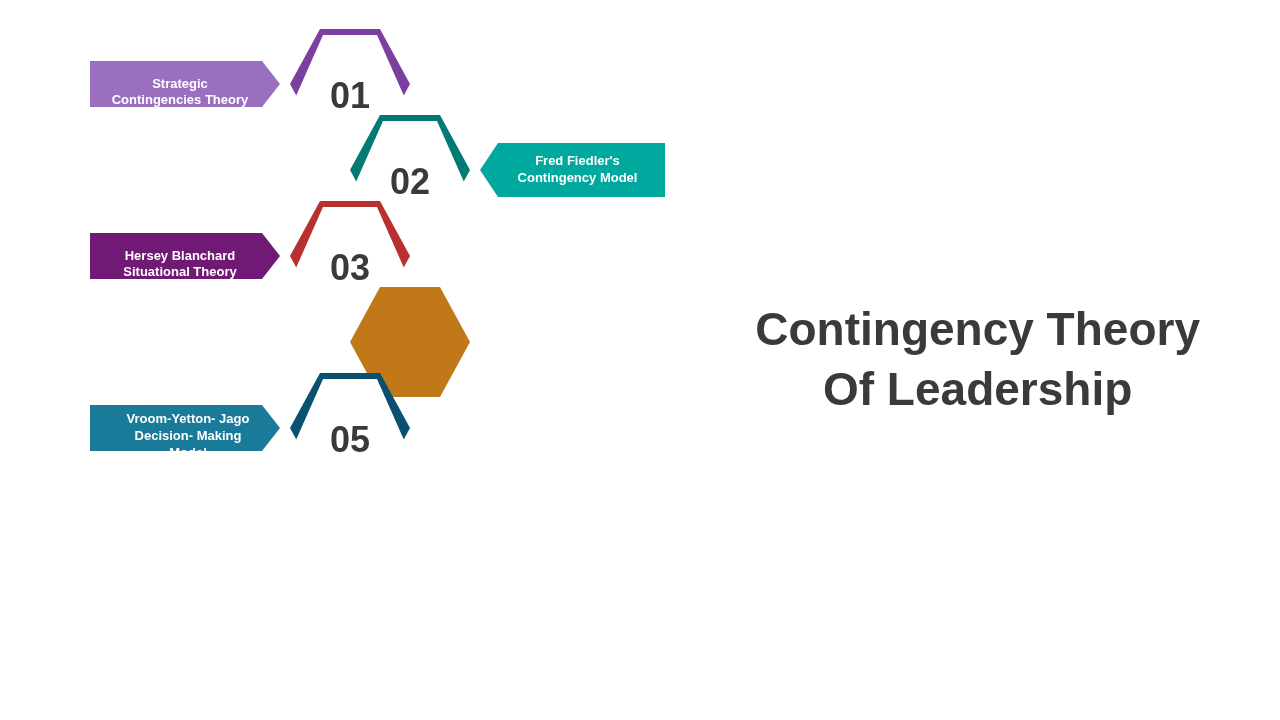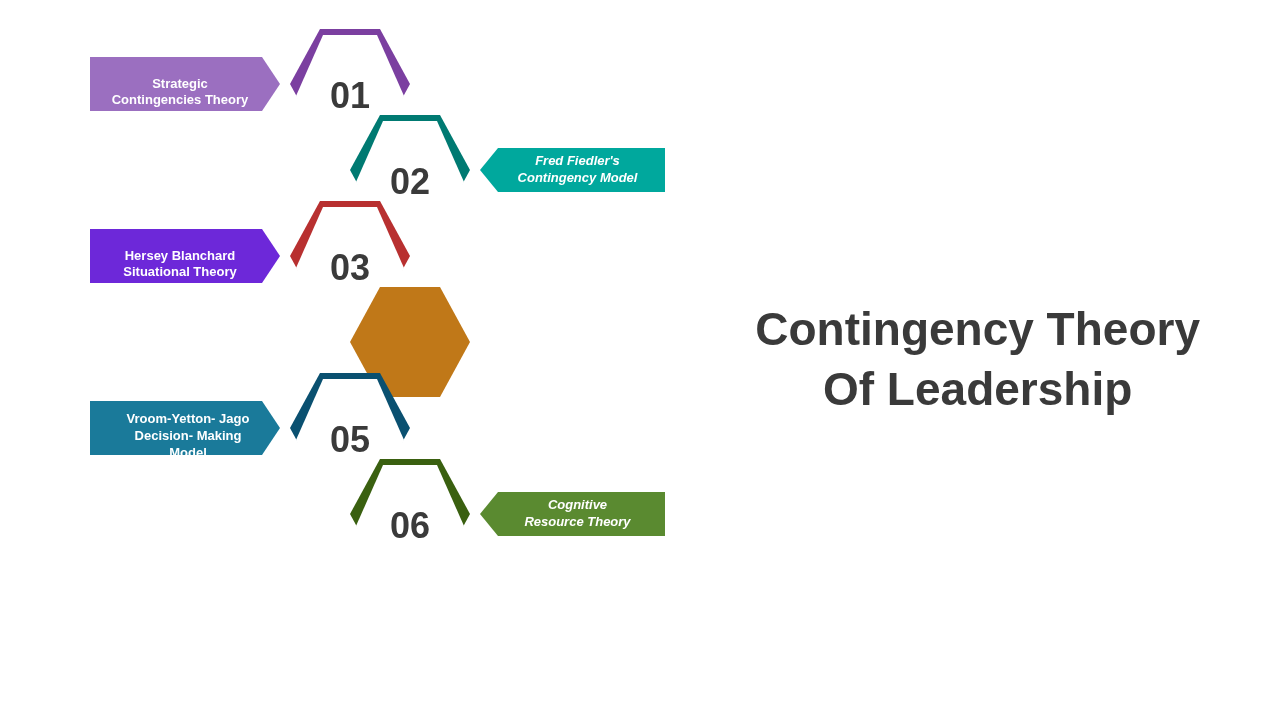--- a/index.html
+++ b/index.html
@@ -69,55 +69,54 @@
       font-weight: 700;
       color: #3a3a3a;
     }
 
     
     .label-left {
       position: absolute;
       right: calc(100% + 10px);
       top: 50%;
       transform: translateY(-50%);
-      height: 54px;
+      height: 46px;
       display: flex;
       align-items: center;
       justify-content: center;
       color: white;
       font-size: 13px;
       font-weight: 600;
       text-align: center;
       white-space: nowrap;
       padding: 0 18px 0 8px;
       clip-path: polygon(0% 0%, calc(100% - 18px) 0%, 100% 50%, calc(100% - 18px) 100%, 0% 100%);
       min-width: 190px;
       line-height: 1.3;
       margin-left: 38px;
     }
 
     .label-right {
       position: absolute;
       left: calc(100% + 10px);
       top: 50%;
       transform: translateY(-50%);
-      height: 44px;
+      height: 54px;
       display: flex;
       align-items: center;
       justify-content: center;
       color: white;
       font-size: 13px;
       font-weight: 600;
       text-align: center;
       white-space: nowrap;
       padding: 0 8px 0 18px;
       clip-path: polygon(18px 0%, 100% 0%, 100% 100%, 18px 100%, 0% 50%);
       min-width: 185px;
       line-height: 1.3;
-      font-style: italic;
     }
 
     
     .hex-row + .hex-row {
       margin-top: -22px;
     }
 
     
     .row-1 { margin-left: 0px; }
     .row-2 { margin-left: 60px; }
@@ -159,21 +158,21 @@
       </div>
     </div>
   </div>
 
   <div class="hex-row row-3">
     <div class="hex-outlined">
       <div class="hex-border" style="background:#b83030;"></div>
       <div class="hex-inner">
         <span>03</span>
       </div>
-      <div class="label-left" style="background:#6d28d9; white-space: pre-line; padding: 0 22px 0 12px;">
+      <div class="label-left" style="background:#701a75; white-space: pre-line; padding: 0 22px 0 12px;">
         Hersey Blanchard<br>Situational Theory
       </div>
     </div>
   </div>
 
   <div class="hex-row row-4">
     <div class="hex-outlined">
       <div class="hex-border" style="background:#c07818;"></div>
     </div>
   </div>
@@ -183,24 +182,13 @@
       <div class="hex-border" style="background:#0a5070;"></div>
       <div class="hex-inner">
         <span>05</span>
       </div>
       <div class="label-left" style="background:#1a7a9a; white-space: pre-line; padding: 0 22px 0 28px;">
         Vroom-Yetton- Jago<br>Decision- Making Model
       </div>
     </div>
   </div>
 
-  <div class="hex-row row-6">
-    <div class="hex-outlined">
-      <div class="hex-border" style="background:#3a6010;"></div>
-      <div class="hex-inner">
-        <span>06</span>
-      </div>
-      <div class="label-right" style="background:#5a8a30;">
-        Cognitive<br>Resource Theory
-      </div>
-    </div>
-  </div>
 </div>
 
 </body></html>

